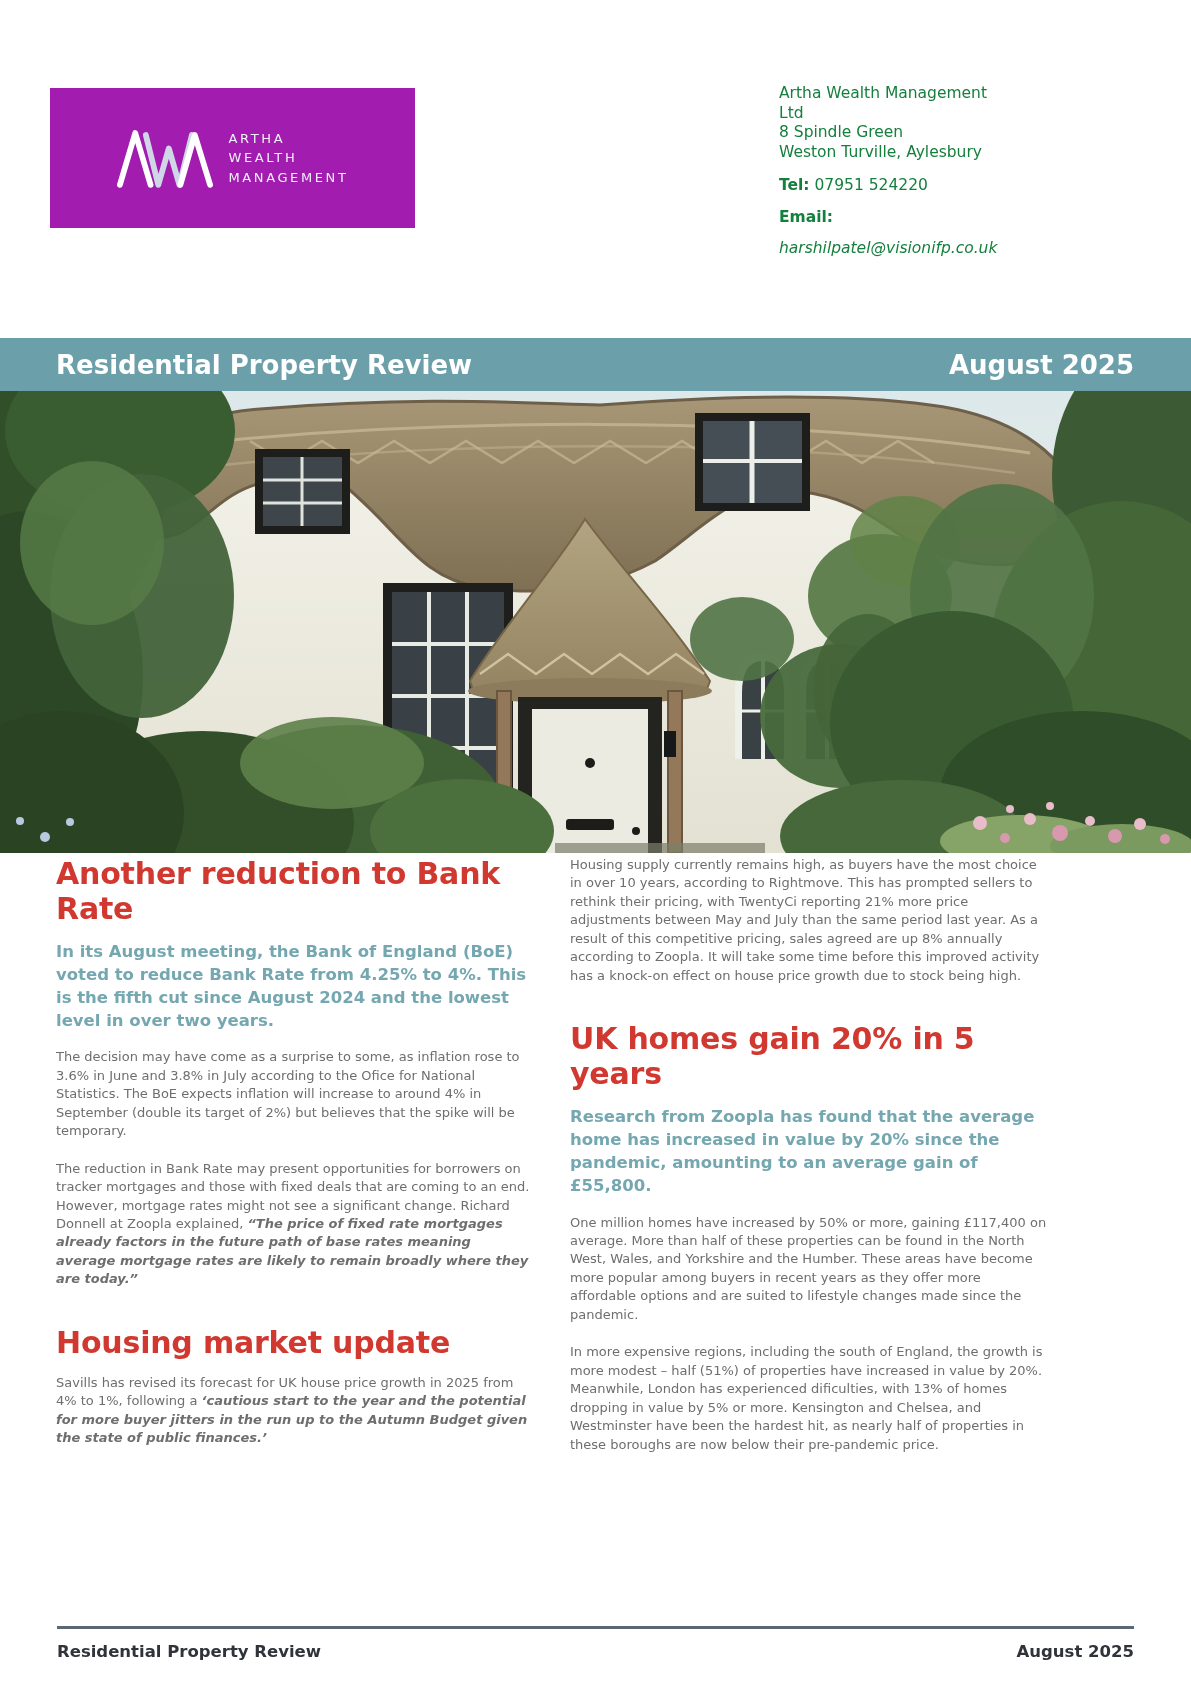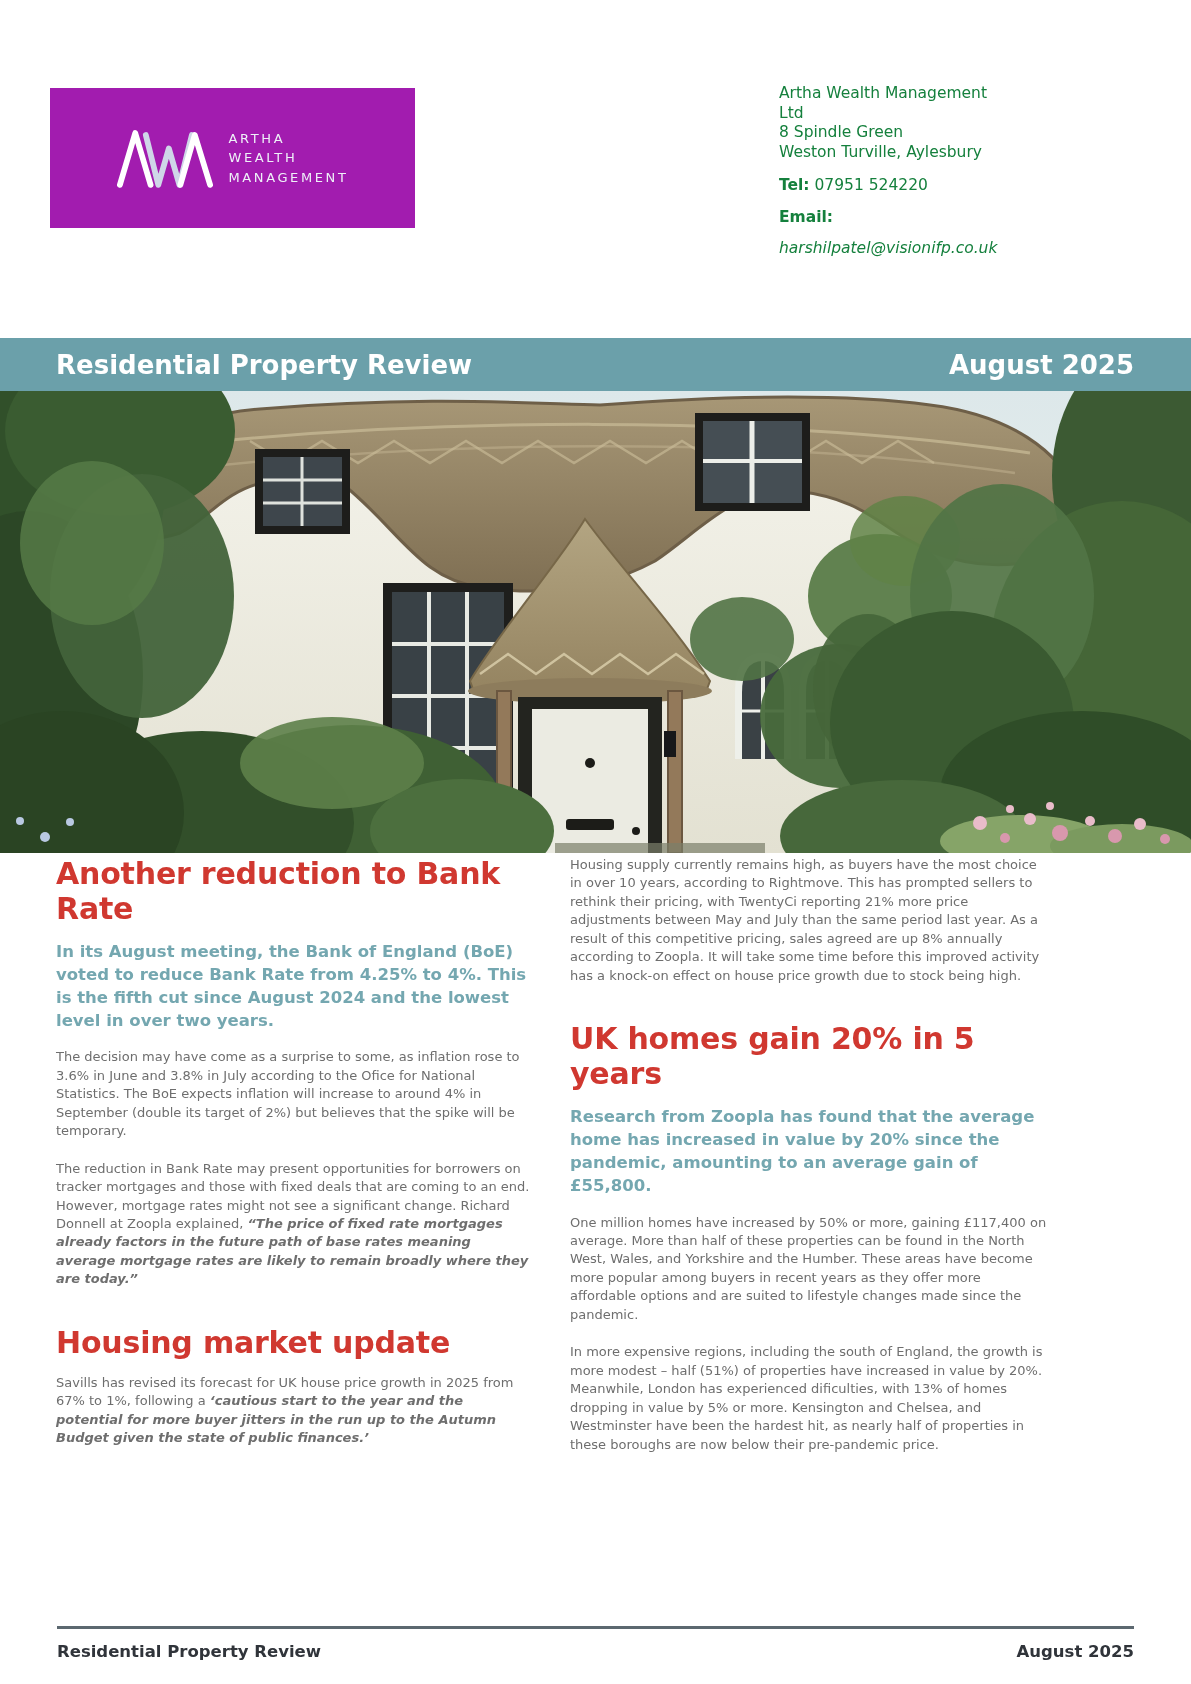--- a/index.html
+++ b/index.html
@@ -248,21 +248,21 @@
   <div class="content">
     <div class="col col-left">
         <section class="article">
           <h2 class="article-heading">Another reduction to Bank Rate</h2>
           <p class="standfirst">In its August meeting, the Bank of England (BoE) voted to reduce Bank Rate from 4.25% to 4%. This is the fifth cut since August 2024 and the lowest level in over two years.</p>
           <p class="body-para"><span>The decision may have come as a surprise to some, as inflation rose to 3.6% in June and 3.8% in July according to the Ofice for National Statistics. The BoE expects inflation will increase to around 4% in September (double its target of 2%) but believes that the spike will be temporary.</span></p>
           <p class="body-para"><span>The reduction in Bank Rate may present opportunities for borrowers on tracker mortgages and those with fixed deals that are coming to an end. However, mortgage rates might not see a significant change. Richard Donnell at Zoopla explained, </span><em>“The price of fixed rate mortgages already factors in the future path of base rates meaning average mortgage rates are likely to remain broadly where they are today.”</em></p>
         </section>
         <section class="article">
           <h2 class="article-heading">Housing market update</h2>
-          <p class="body-para"><span>Savills has revised its forecast for UK house price growth in 2025 from 67% to 1%, following a </span><em>‘cautious start to the year and the potential for more buyer jitters in the run up to the Autumn Budget given the state of public finances.’</em></p>
+          <p class="body-para"><span>Savills has revised its forecast for UK house price growth in 2025 from 4% to 1%, following a </span><em>‘cautious start to the year and the potential for more buyer jitters in the run up to the Autumn Budget given the state of public finances.’</em></p>
         </section>
       </div>
     <div class="col col-right">
         <section class="article">
           <p class="body-para"><span>Housing supply currently remains high, as buyers have the most choice in over 10 years, according to Rightmove. This has prompted sellers to rethink their pricing, with TwentyCi reporting 21% more price adjustments between May and July than the same period last year. As a result of this competitive pricing, sales agreed are up 8% annually according to Zoopla. It will take some time before this improved activity has a knock-on effect on house price growth due to stock being high.</span></p>
         </section>
         <section class="article">
           <h2 class="article-heading">UK homes gain 20% in 5 years</h2>
           <p class="standfirst">Research from Zoopla has found that the average home has increased in value by 20% since the pandemic, amounting to an average gain of £55,800.</p>
           <p class="body-para"><span>One million homes have increased by 50% or more, gaining £117,400 on average. More than half of these properties can be found in the North West, Wales, and Yorkshire and the Humber. These areas have become more popular among buyers in recent years as they offer more affordable options and are suited to lifestyle changes made since the pandemic.</span></p>

